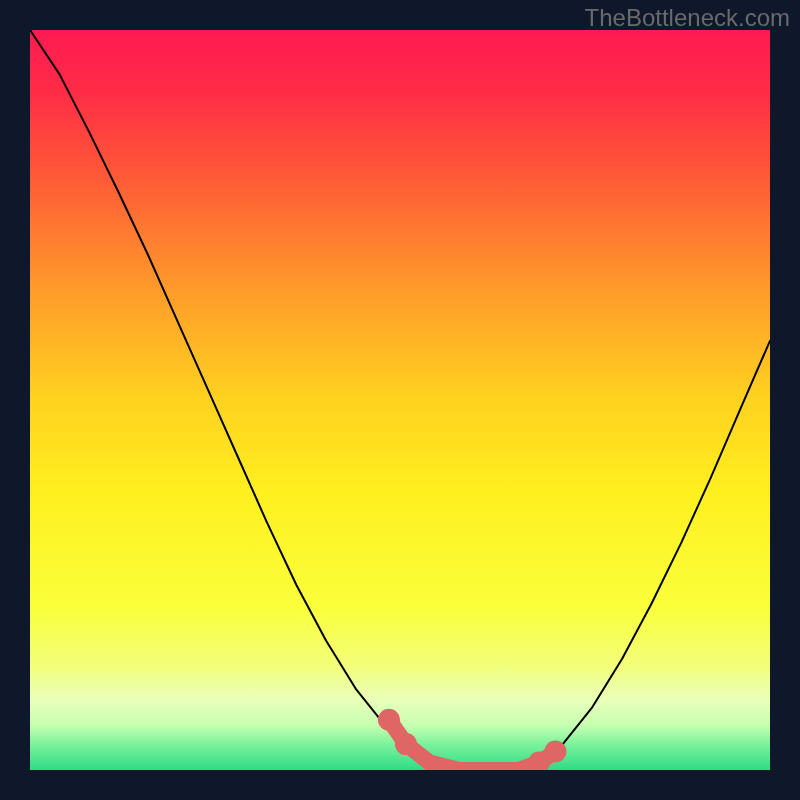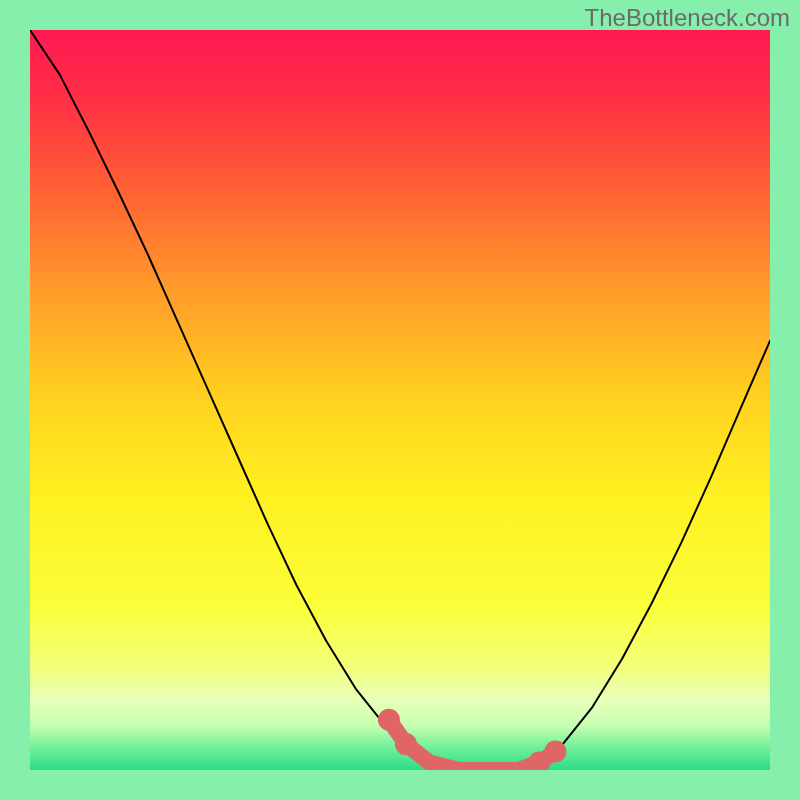--- a/index.html
+++ b/index.html
@@ -7,21 +7,21 @@
     padding: 0;
     width: 800px;
     height: 800px;
     overflow: hidden;
     background: #000;
   }
   .container {
     position: relative;
     width: 800px;
     height: 800px;
-    background: #86efac;
+    background: #0f172a;
     text-decoration: underline;
   }
   .watermark {
     position: absolute;
     top: 4px;
     right: 10px;
     color: #6a6a6a;
     font-family: Arial, Helvetica, sans-serif;
     font-size: 24px;
     font-weight: 500;

